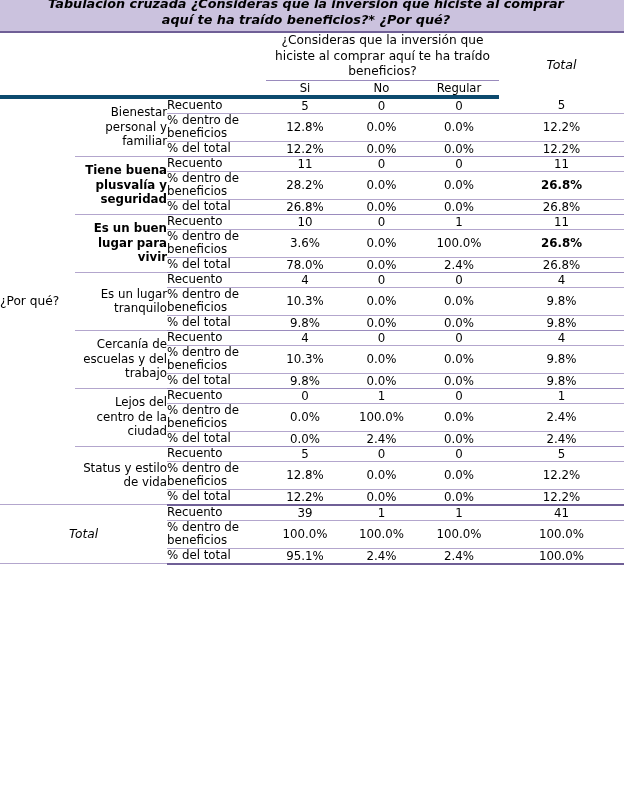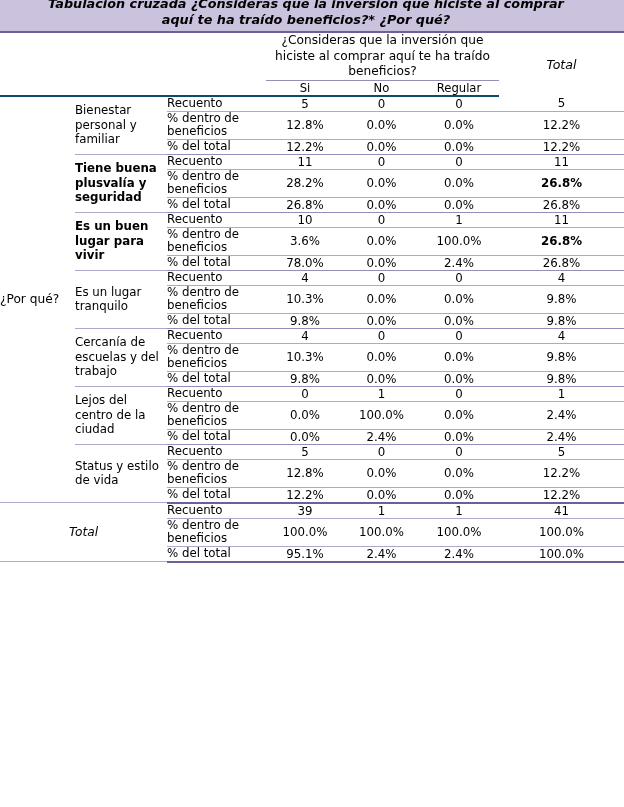--- a/index.html
+++ b/index.html
@@ -77,39 +77,39 @@
     vertical-align: bottom;
     padding-bottom: 5px;
   }
   .hdr-sub {
     text-align: center;
     font-size: 11.6px;
     padding: 3px 0 4px 0;
   }
   .hdr-blank { border: 0; }
 
-  tr.hdr-bottom > td { border-bottom: 2px solid #0c4a6e; }
+  tr.hdr-bottom > td { border-bottom: 4px solid #0c4a6e; }
 
   
   .cell-num {
     text-align: center;
     font-size: 11.8px;
     padding: 4px 2px;
     white-space: nowrap;
   }
   .cell-num.b { font-weight: bold; }
 
   .cell-stat {
     text-align: left;
     font-size: 11.8px;
     padding: 3px 4px 3px 6px;
     line-height: 13.5px;
   }
   .cell-cat {
-    text-align: left;
+    text-align: right;
     font-size: 11.8px;
     padding: 4px 4px 4px 6px;
     line-height: 14.5px;
     vertical-align: top;
   }
   .cell-cat.b { font-weight: bold; }
 
   .cell-group {
     text-align: left;
     font-size: 12.2px;

